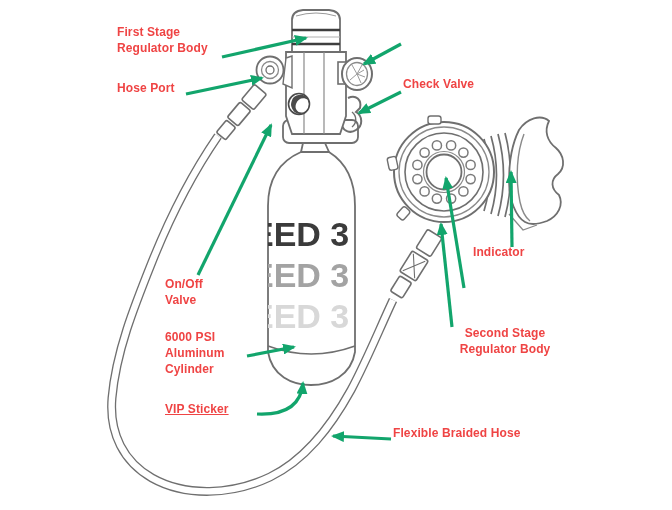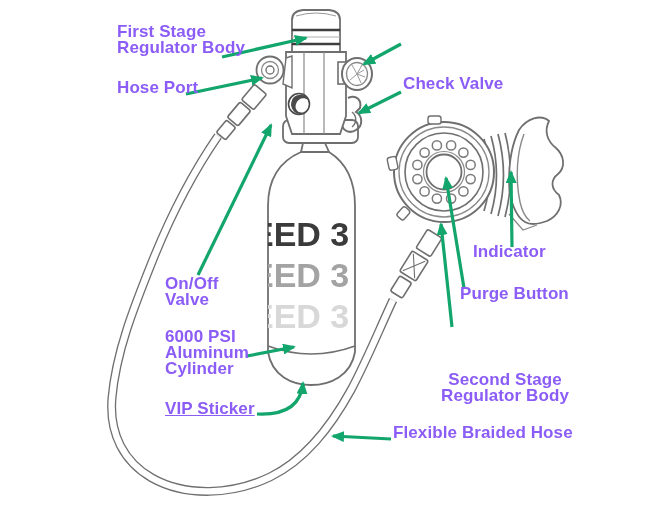--- a/index.html
+++ b/index.html
@@ -7,37 +7,37 @@
     position:relative;
     width:672px;height:510px;
     background:#ffffff;
     overflow:hidden;
     font-family:"Liberation Sans", sans-serif;
   }
   .stage svg{position:absolute;left:0;top:0;}
   .label{
     position:absolute;
     font-family:"Liberation Sans", sans-serif;
-    font-size:17px;
+    font-size:12px;
     font-weight:bold;
     line-height:16px;
-    color:#8b5cf6;
+    color:#ef4444;
     white-space:pre-line;
     letter-spacing:.1px;
   }
   .lbl-first-stage{left:117px;top:24px;}
   .lbl-pressure{left:403px;top:29px;}
   .lbl-hose-port{left:117px;top:80px;}
   .lbl-check-valve{left:403px;top:76px;}
   .lbl-on-off{left:165px;top:276px;}
   .lbl-cylinder{left:165px;top:329px;}
   .lbl-vip{left:165px;top:401px;text-decoration:underline;}
   .lbl-mouthpiece{left:473px;top:244px;}
   .lbl-purge{left:460px;top:286px;}
-  .lbl-second-stage{left:441px;top:325px;width:128px;text-align:center;margin-top:47px;}
+  .lbl-second-stage{left:441px;top:325px;width:128px;text-align:center;}
   .lbl-hose{left:393px;top:425px;}
 </style>
 </head>
 <body>
 
 <div class="stage">
 
   <svg width="672" height="510" viewBox="0 0 672 510">
     <defs>
       <marker id="ah" markerUnits="userSpaceOnUse" markerWidth="13" markerHeight="11" refX="11" refY="5.5" orient="auto">
@@ -190,17 +190,16 @@
 Regulator Body</div>
   <div class="label lbl-hose-port">Hose Port</div>
   <div class="label lbl-on-off">On/Off
 Valve</div>
   <div class="label lbl-check-valve">Check Valve</div>
   <div class="label lbl-cylinder">6000 PSI
 Aluminum
 Cylinder</div>
   <div class="label lbl-vip">VIP Sticker</div>
   <div class="label lbl-mouthpiece">Indicator</div>
-  <div class="label lbl-purge">Purge Button</div>
   <div class="label lbl-second-stage">Second Stage
 Regulator Body</div>
   <div class="label lbl-hose">Flexible Braided Hose</div>
 </div>
 
 </body></html>

